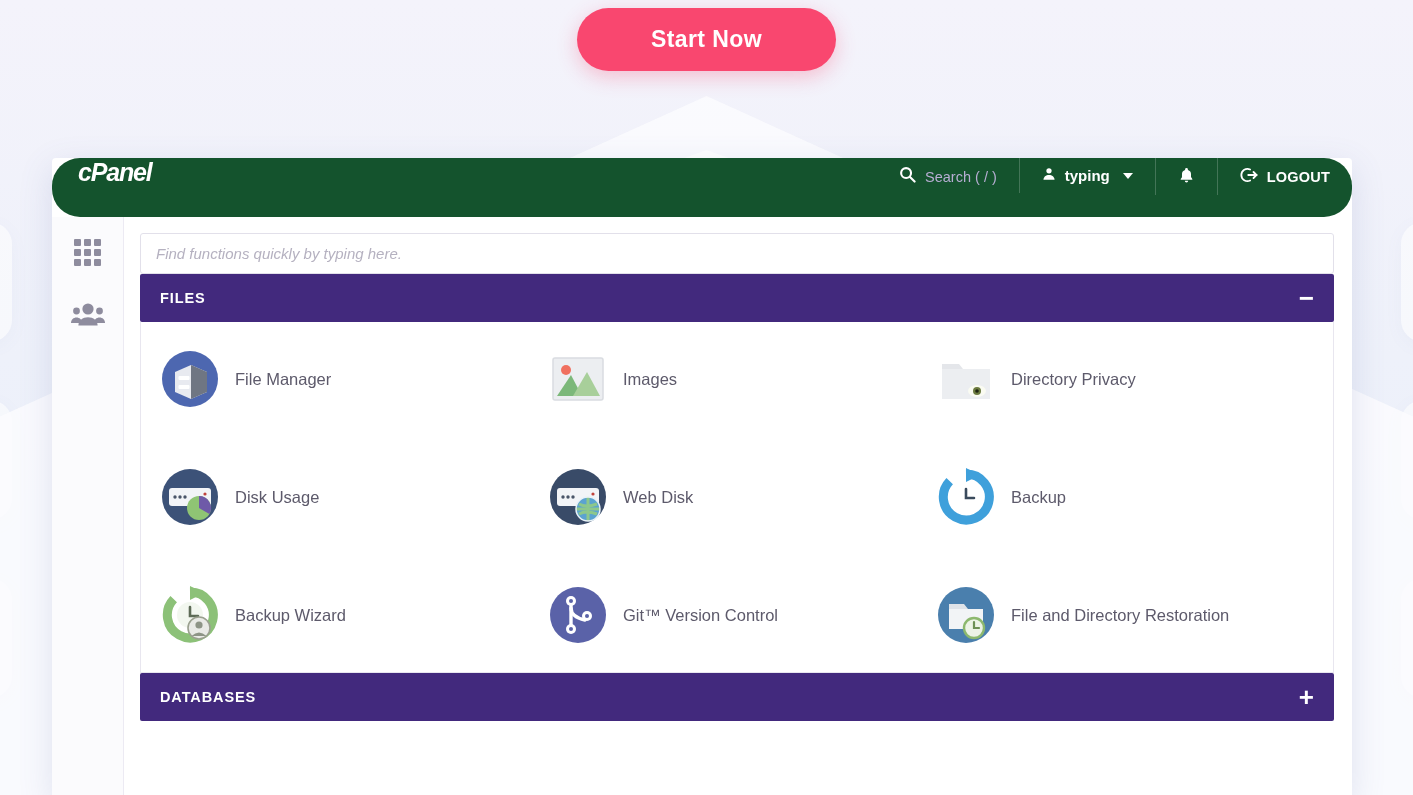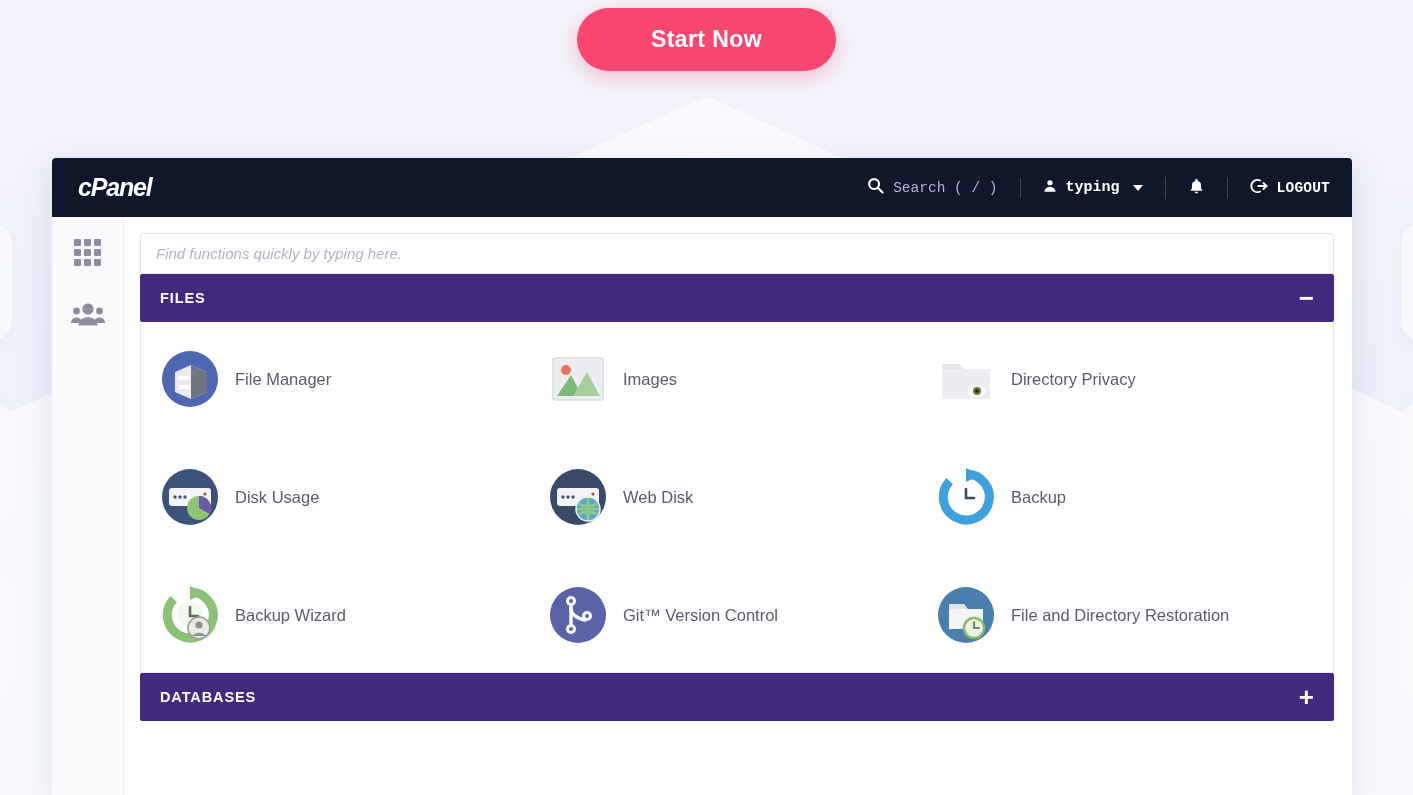--- a/index.html
+++ b/index.html
@@ -92,48 +92,48 @@
     background: #ffffff;
     border-radius: 4px 4px 0 0;
     box-shadow: 0 10px 34px rgba(90,100,160,.16);
     overflow: hidden;
     z-index: 5;
   }
 
   
   .cp-header {
     height: 59px;
-    background: #0f172a;
-    display: flex;
-    align-items: center;
+    background: #14532d;
+    display: flex;
+    align-items: flex-start;
     color: #ffffff;
+    border-radius: 28px;
   }
   .cp-logo {
     display: flex;
     align-items: center;
     padding: 0 26px;
     font-size: 25px;
     font-weight: bold;
     font-style: italic;
     letter-spacing: -1.2px;
     color: #ffffff;
     cursor: pointer;
     user-select: none;
   }
   .cp-spacer { flex: 1; }
 
   .hdr-item {
     display: flex;
     align-items: center;
     gap: 9px;
-    padding: 0 22px;
+    padding: 8px 22px;
     cursor: pointer;
     font-size: 14px;
     white-space: nowrap;
-    font-family: Liberation Mono, monospace;
   }
   .hdr-sep { border-left: 1px solid rgba(255,255,255,.20); }
 
   .hdr-search .mag { font-size: 18px; font-weight: bold; }
   .hdr-search .ph  { color: #b7aed3; font-size: 14.5px; }
 
   .hdr-user .uname { font-weight: bold; font-size: 15px; }
   .caret {
     width: 0; height: 0;
     border-left: 5px solid transparent;

